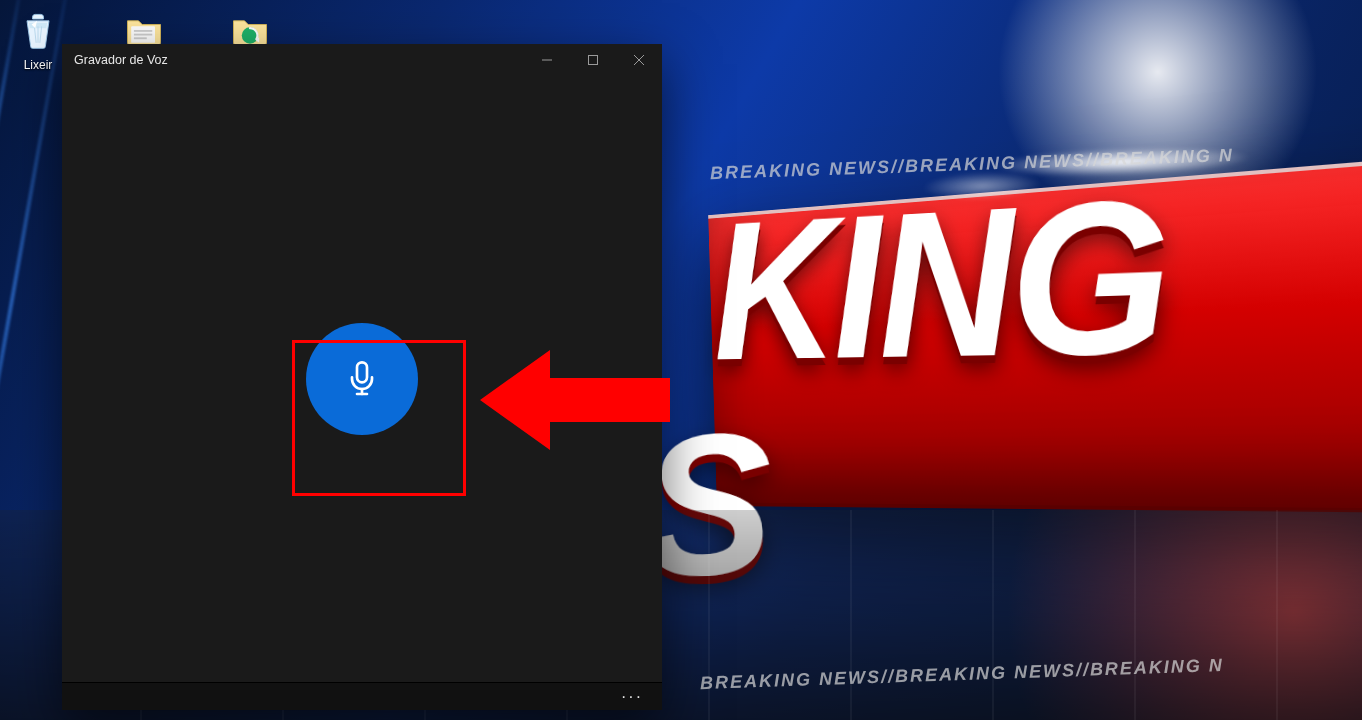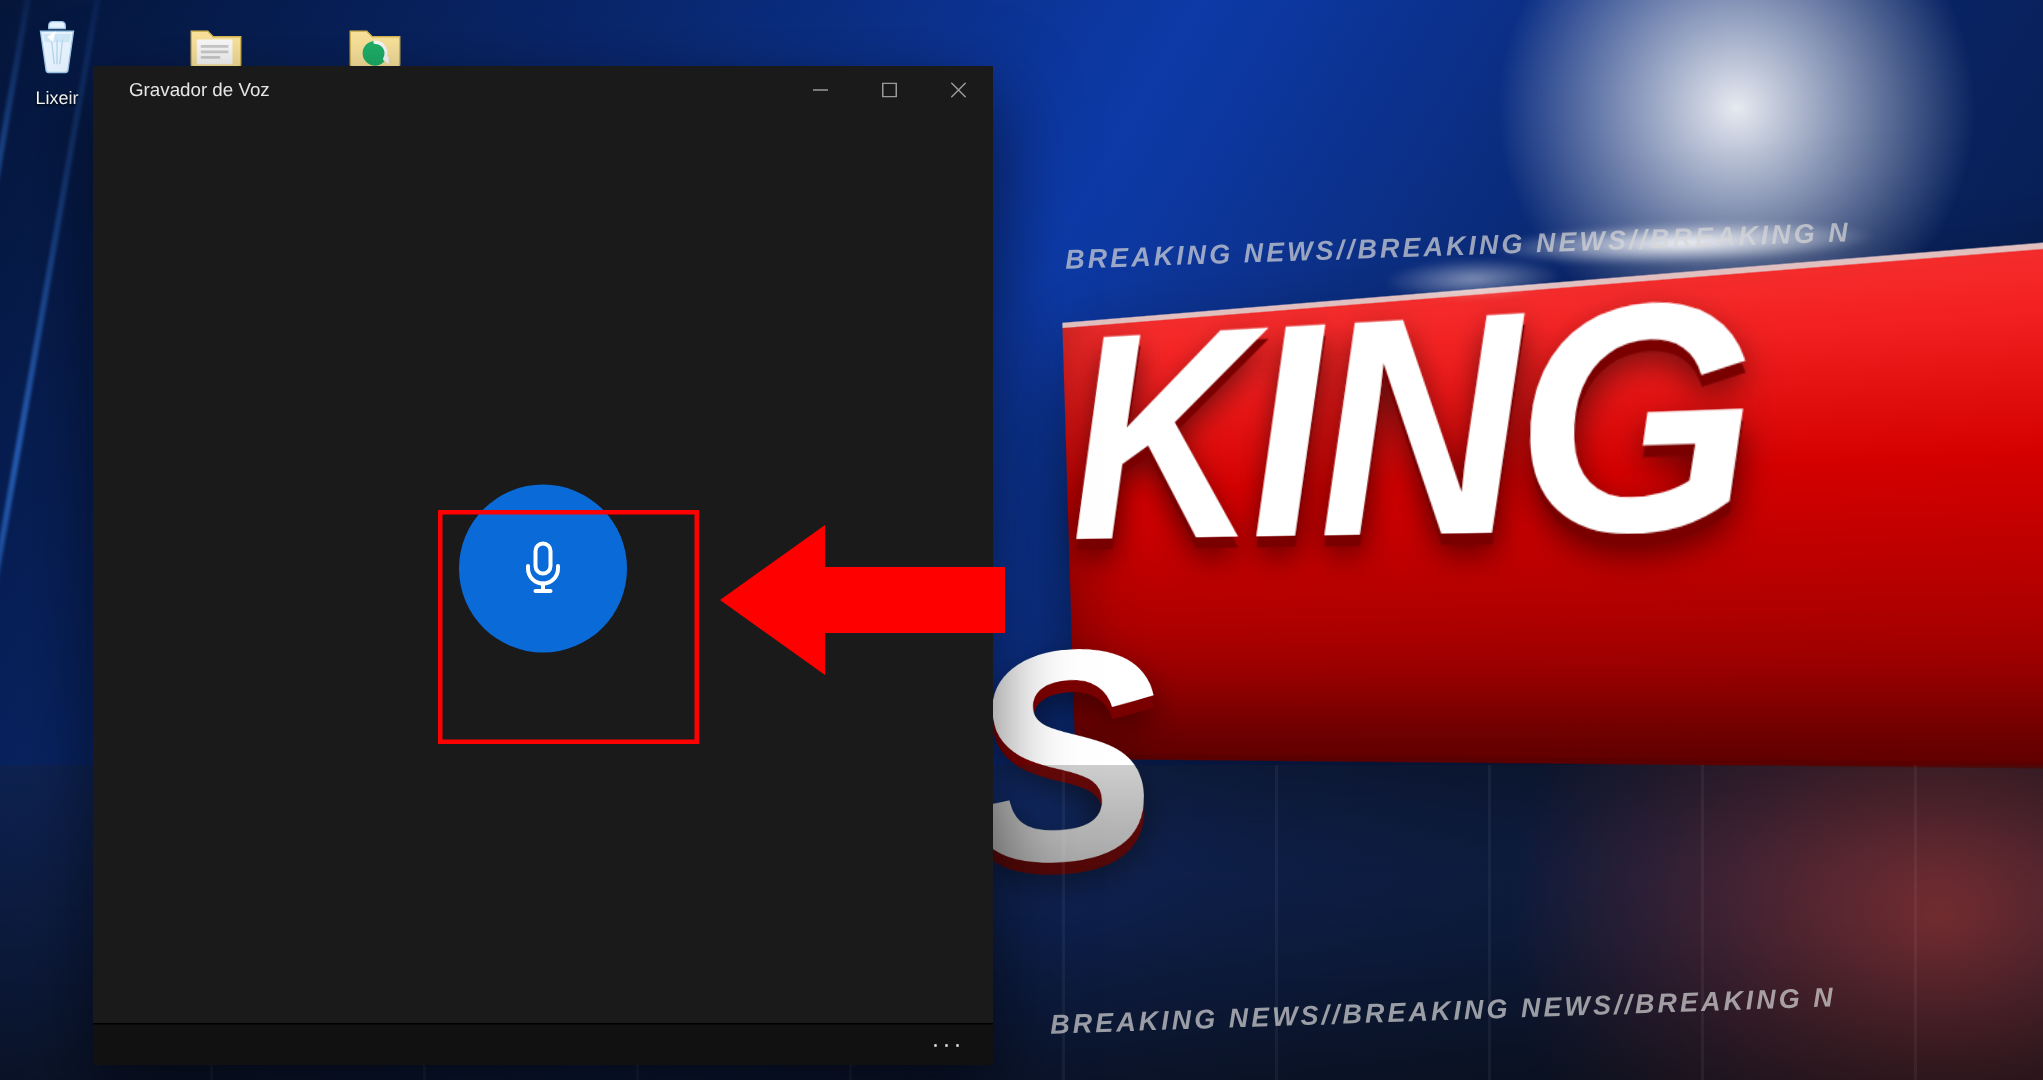--- a/index.html
+++ b/index.html
@@ -133,21 +133,20 @@
       display: flex;
       flex-direction: column;
     }
     .titlebar {
       height: 32px;
       display: flex;
       align-items: center;
       color: #e6e6e6;
       font-size: 12.5px;
       user-select: none;
-      padding-left: 12px;
     }
     .titlebar .title {
       padding-left: 12px;
       flex: 1;
     }
     .win-ctrls {
       display: flex;
       height: 100%;
     }
     .win-btn {

